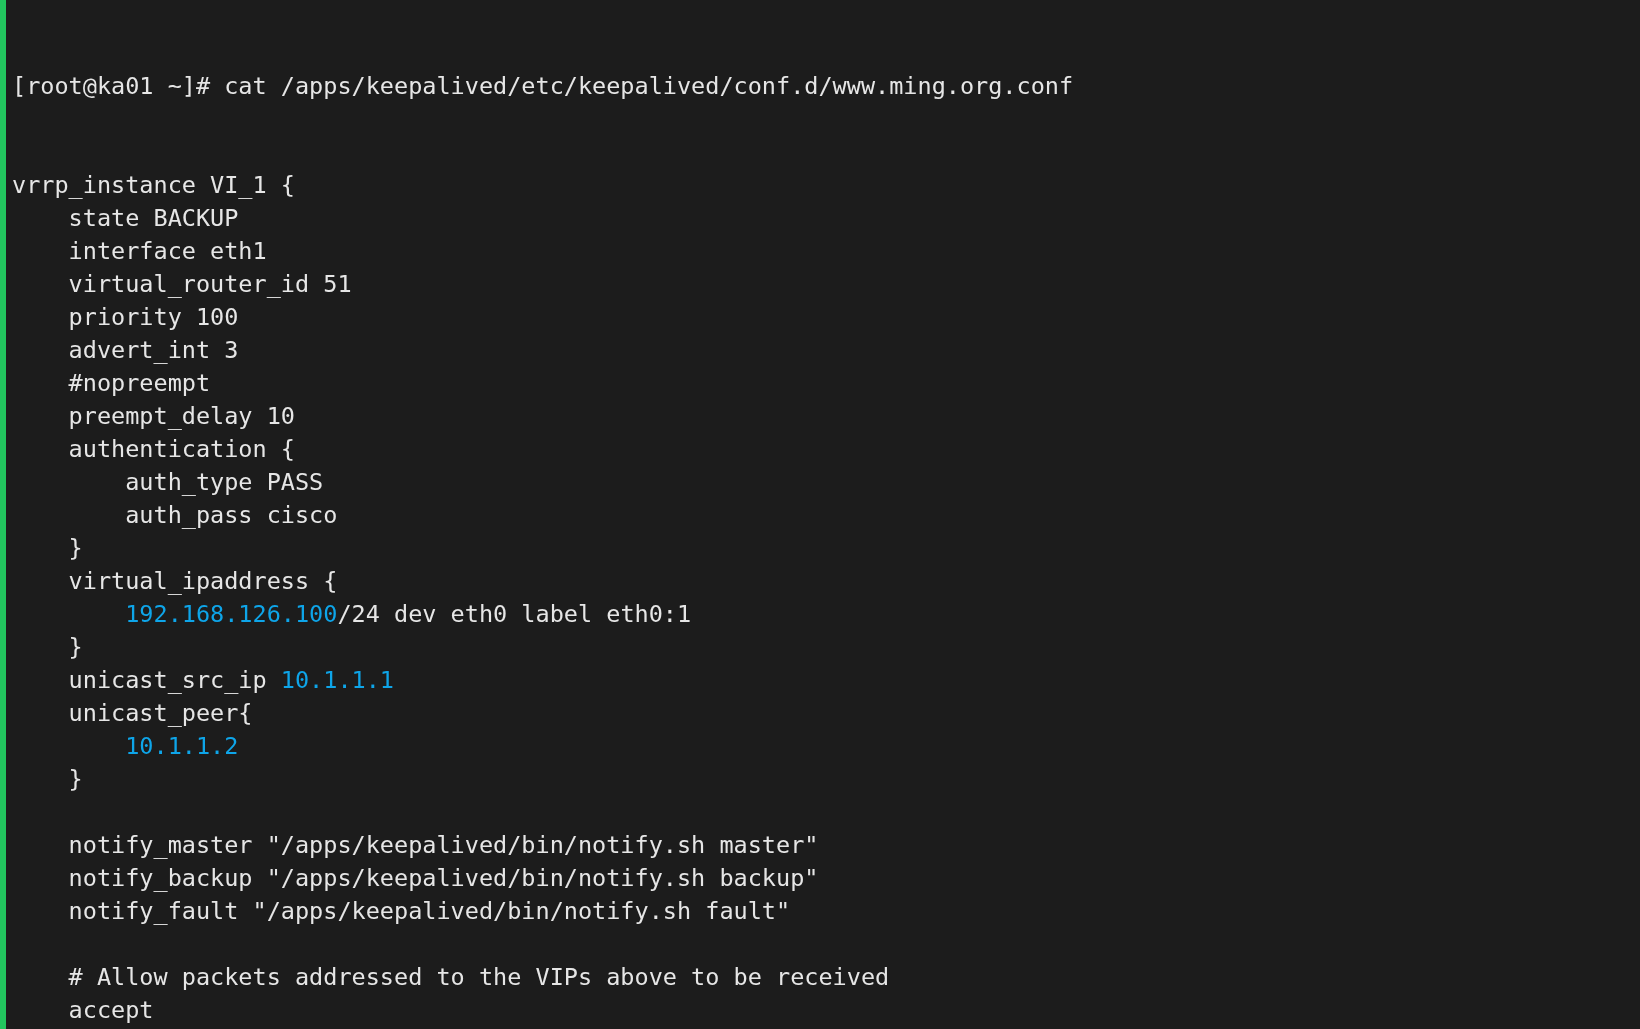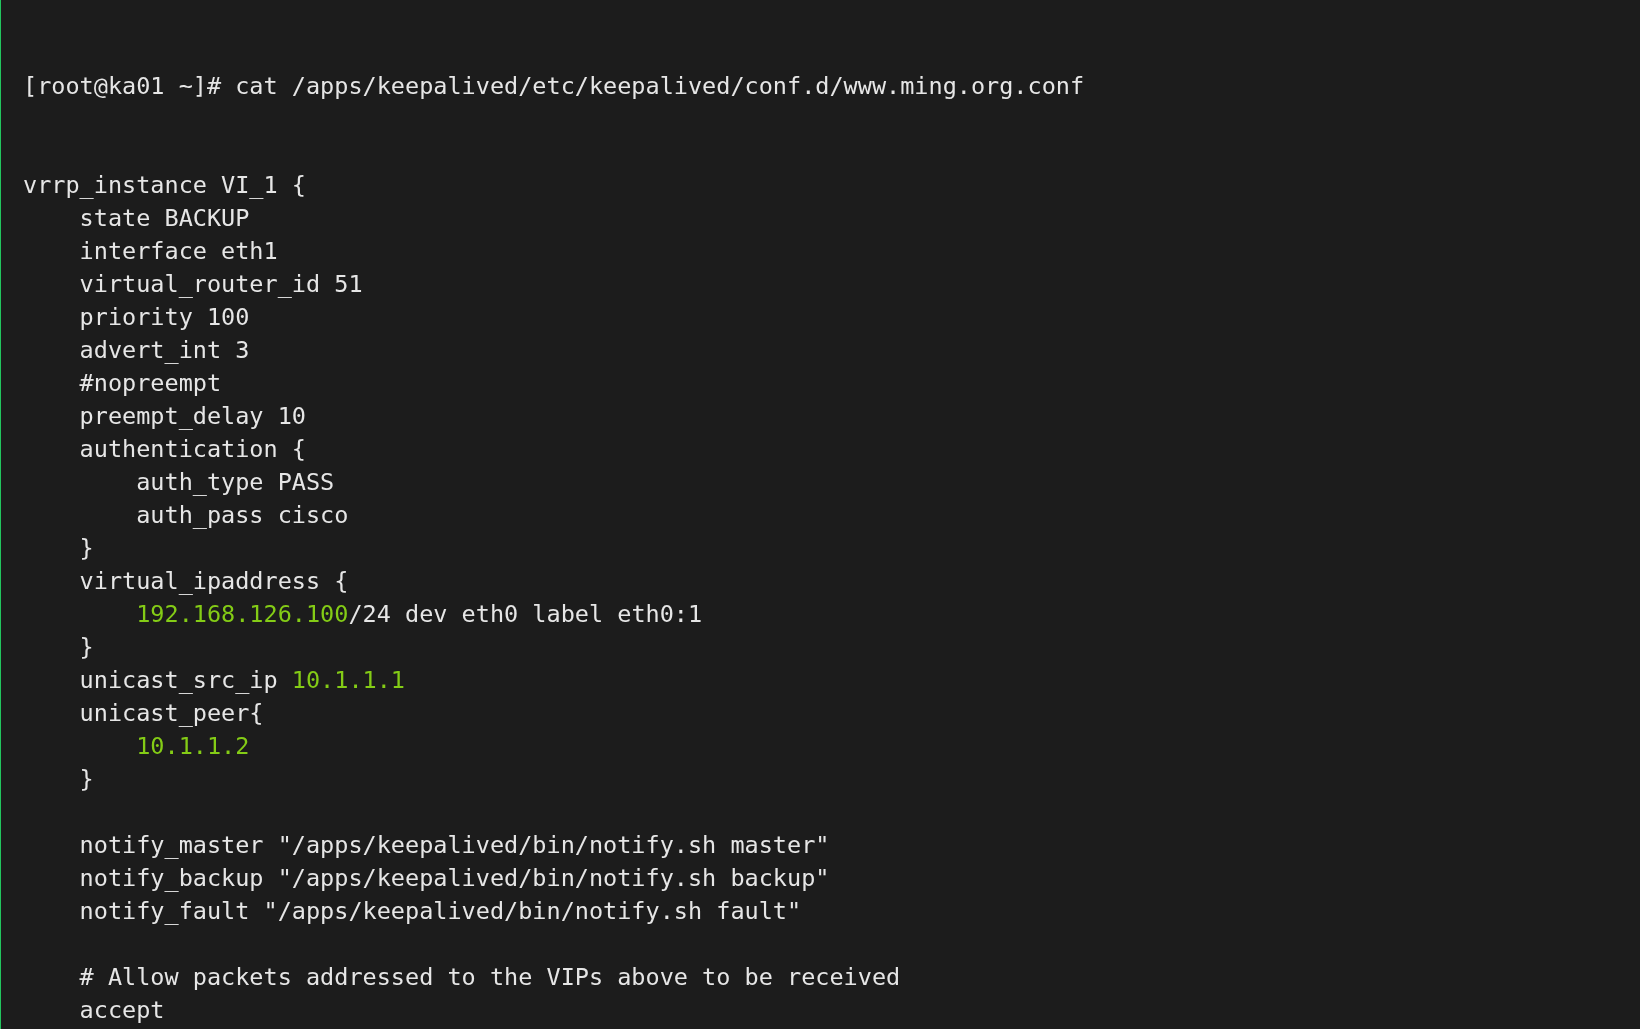--- a/index.html
+++ b/index.html
@@ -7,40 +7,39 @@
     margin: 0;
     padding: 0;
     background: #1c1c1c;
   }
   #terminal {
     position: relative;
     width: 1640px;
     height: 1029px;
     background: #1c1c1c;
     overflow: hidden;
-    border-left: 1px solid #22c55e;
+    border-left: 6px solid #22c55e;
     box-sizing: border-box;
     font-family: "DejaVu Sans Mono", "Liberation Mono", monospace;
     font-size: 23.5px;
     line-height: 33px;
     color: #e6e6e6;
-    padding-left: 16px;
     -webkit-font-smoothing: none;
   }
   #screen {
     padding: 4px 0 0 6px;
     white-space: pre;
   }
   .line {
     height: 33px;
     white-space: pre;
     letter-spacing: 0px;
   }
   .ip {
-    color: #84cc16;
+    color: #0ea5e9;
   }
 </style>
 </head>
 <body>
 
 <div id="terminal">
   <div id="screen">
     <div class="line">[root@ka01 ~]# cat /apps/keepalived/etc/keepalived/conf.d/www.ming.org.conf</div>
     <div id="file-output"><div class="line">vrrp_instance VI_1 {</div><div class="line">    state BACKUP</div><div class="line">    interface eth1</div><div class="line">    virtual_router_id 51</div><div class="line">    priority 100</div><div class="line">    advert_int 3</div><div class="line">    #nopreempt</div><div class="line">    preempt_delay 10</div><div class="line">    authentication {</div><div class="line">        auth_type PASS</div><div class="line">        auth_pass cisco</div><div class="line">    }</div><div class="line">    virtual_ipaddress {</div><div class="line"><span>        </span><span class="ip">192.168.126.100</span><span>/24 dev eth0 label eth0:1</span></div><div class="line">    }</div><div class="line"><span>    unicast_src_ip </span><span class="ip">10.1.1.1</span><span></span></div><div class="line">    unicast_peer{</div><div class="line"><span>        </span><span class="ip">10.1.1.2</span><span></span></div><div class="line">    }</div><div class="line">&nbsp;</div><div class="line">    notify_master "/apps/keepalived/bin/notify.sh master"</div><div class="line">    notify_backup "/apps/keepalived/bin/notify.sh backup"</div><div class="line">    notify_fault "/apps/keepalived/bin/notify.sh fault"</div><div class="line">&nbsp;</div><div class="line">    # Allow packets addressed to the VIPs above to be received</div><div class="line">    accept</div><div class="line">}</div></div>
     

